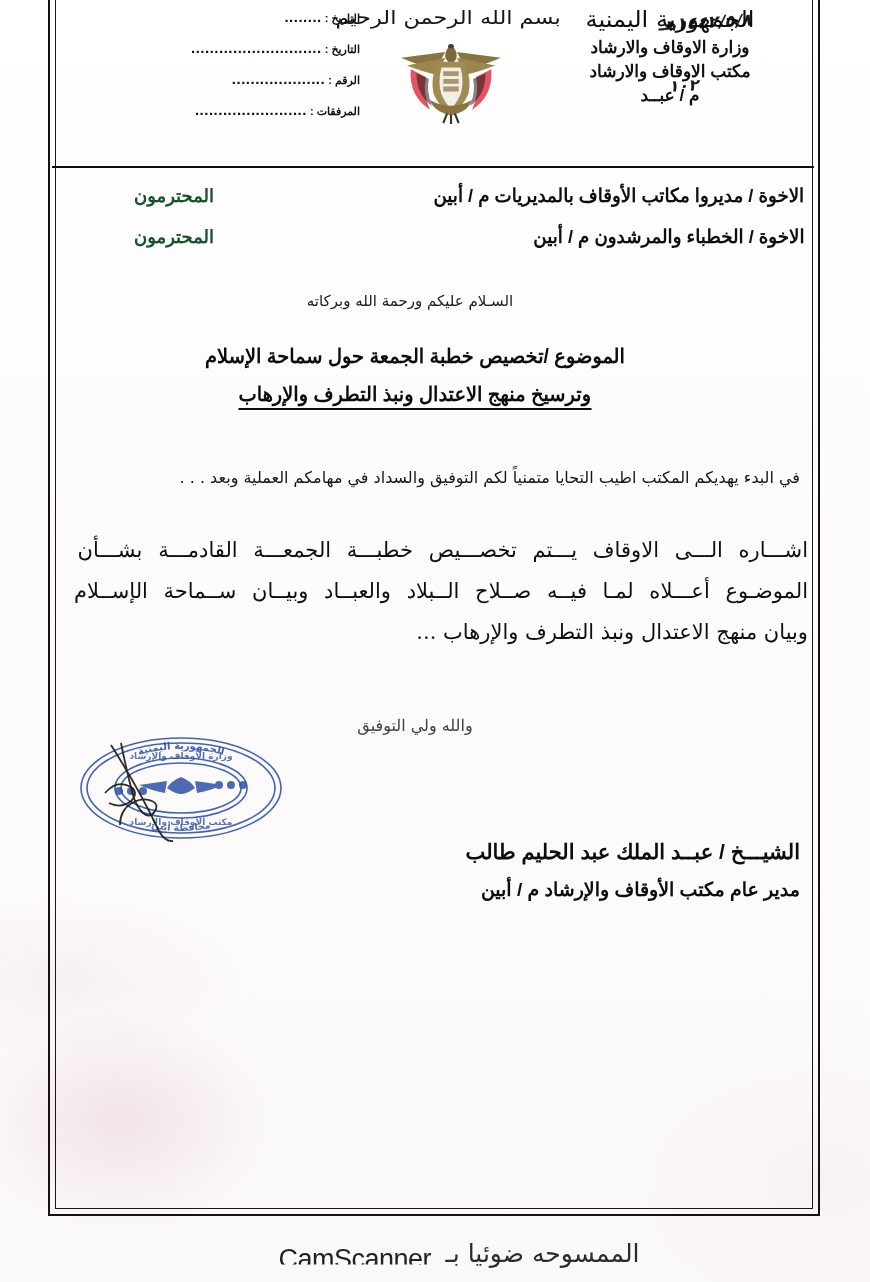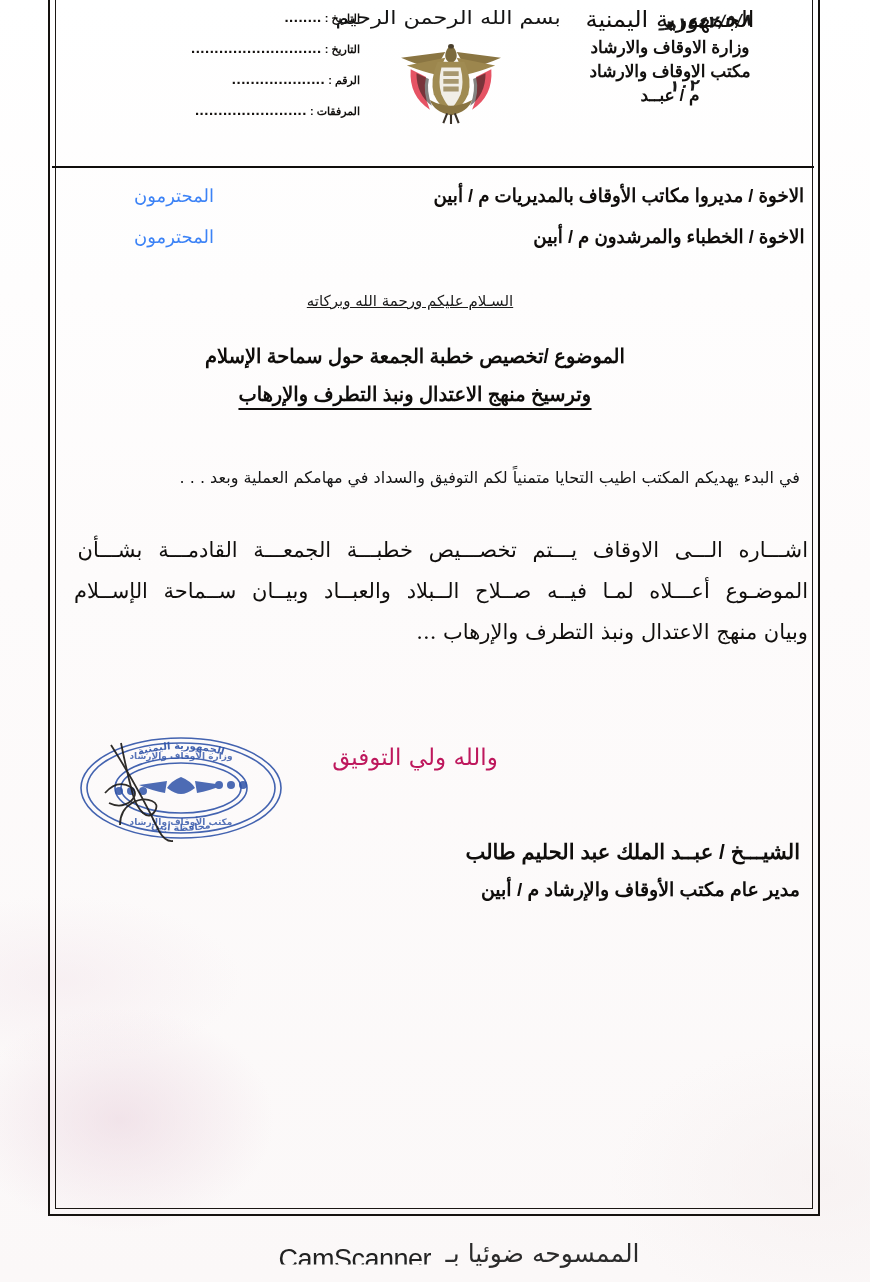--- a/index.html
+++ b/index.html
@@ -179,38 +179,37 @@
   .addressee-to {
     font-size: 19px;
     font-weight: bold;
     color: #100d0b;
     white-space: nowrap;
     transform: scaleX(0.96);
     transform-origin: right center;
   }
   .addressee-honor {
     font-size: 18px;
-    font-weight: normal;
-    color: #3b82f6;
+    font-weight: bold;
+    color: #14532d;
     white-space: nowrap;
     margin-left: 72px;
   }
   
   .greeting {
     position: absolute;
     left: 0;
     top: 292px;
     width: 820px;
     text-align: center;
     font-family: "DejaVu Sans", sans-serif;
     font-size: 15px;
     color: #1a1a1a;
     direction: rtl;
     letter-spacing: 0.5px;
-    text-decoration: underline;
   }
   
   .subject {
     position: absolute;
     left: 0;
     top: 344px;
     width: 830px;
     text-align: center;
     direction: rtl;
   }
@@ -260,26 +259,26 @@
     display: block;
     white-space: nowrap;
   }
   .body-line.justified {
     letter-spacing: 0.6px;
     word-spacing: 9px;
   }
   .closing {
     position: absolute;
     left: 0;
-    top: 744px;
+    top: 716px;
     width: 830px;
     text-align: center;
     font-family: "DejaVu Serif", serif;
-    font-size: 23px;
-    color: #be185d;
+    font-size: 16px;
+    color: #404040;
     direction: rtl;
   }
   
   .stamp {
     position: absolute;
     left: 75px;
     top: 733px;
     width: 212px;
     height: 110px;
   }

